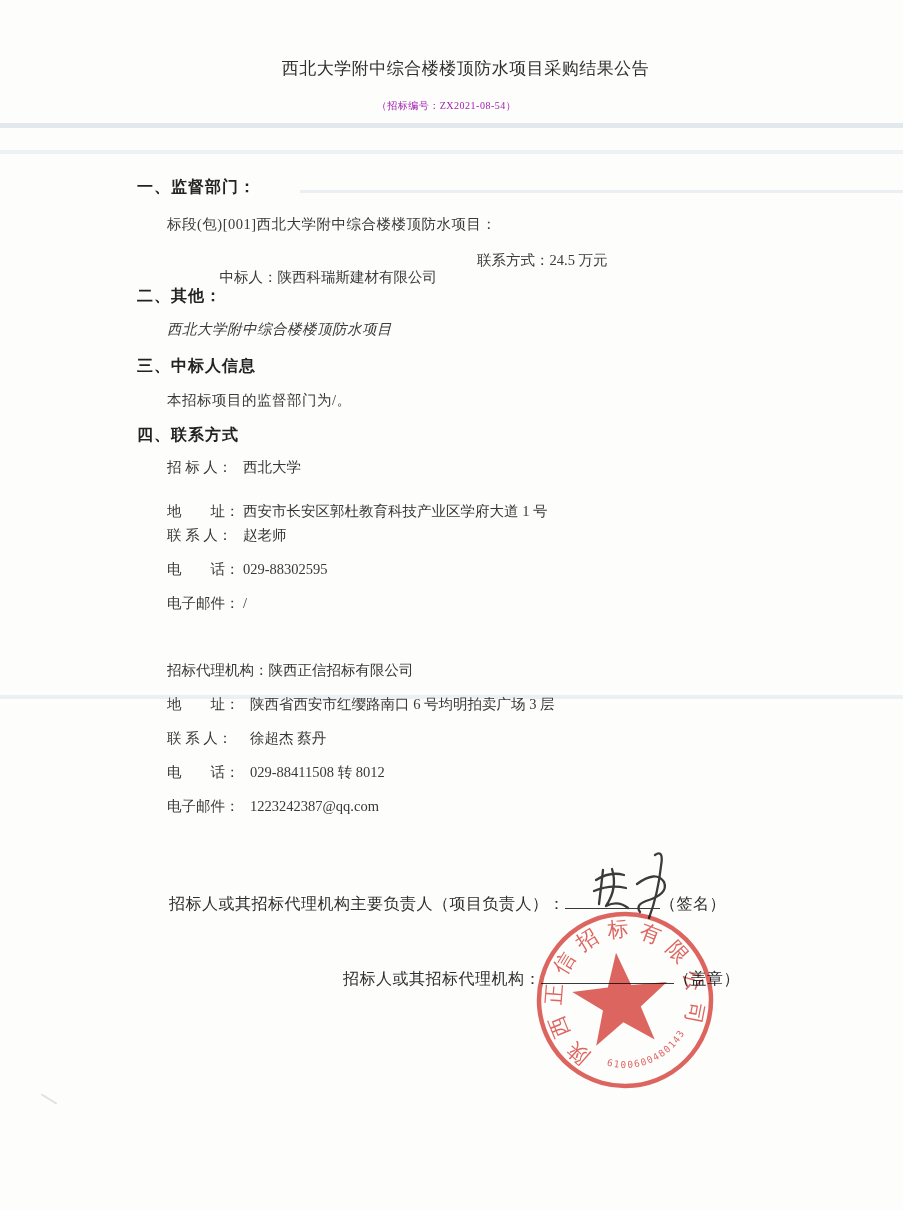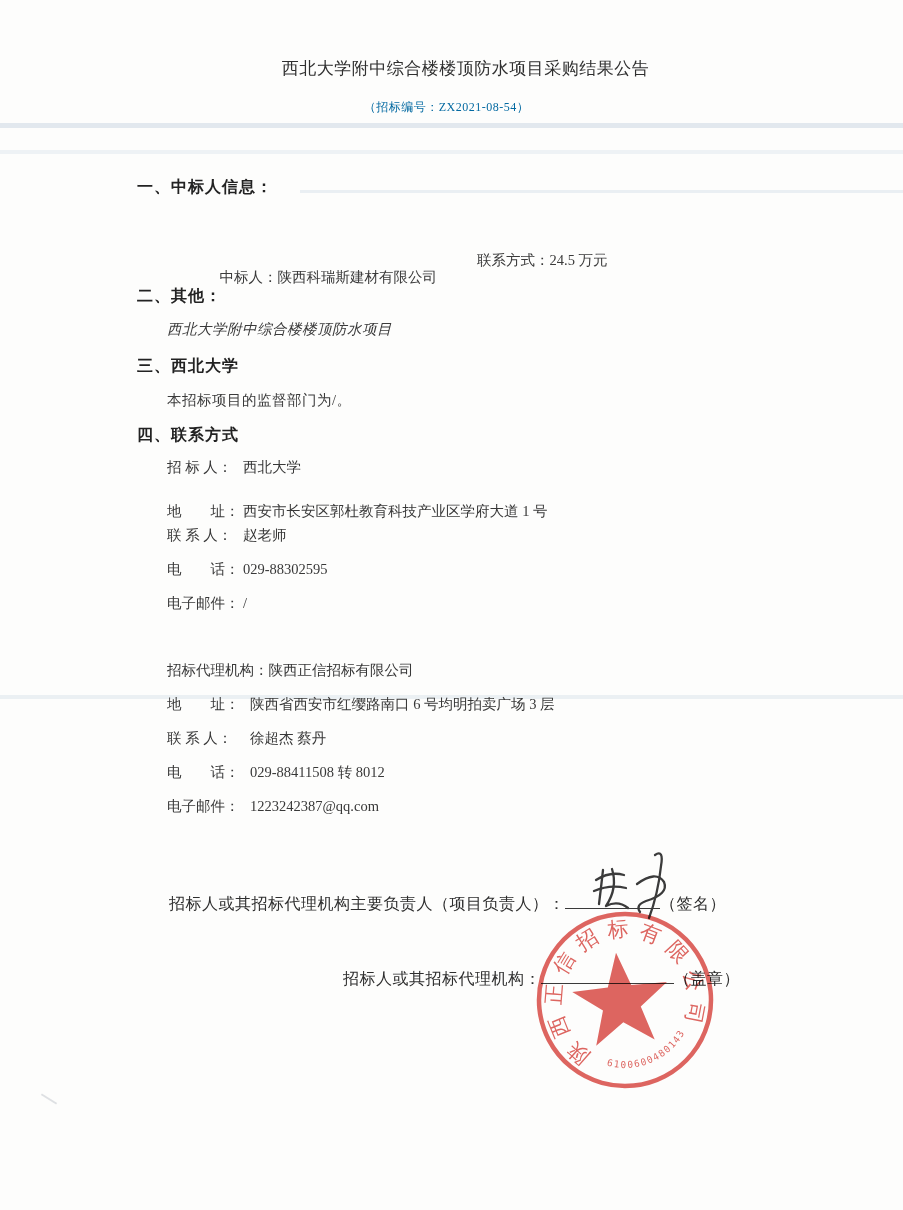--- a/index.html
+++ b/index.html
@@ -12,21 +12,21 @@
     color:#333;
   }
   .abs{position:absolute;}
   .band{position:absolute;left:0;right:0;pointer-events:none;}
   .doc-title{
     left:0;right:10px;top:57px;text-align:center;
     font-size:17px;letter-spacing:.5px;color:#2f2f2f;padding-left:38px;
   }
   .doc-subtitle{
     left:0;right:10px;top:99px;text-align:center;
-    font-size:12px;color:#0369a1;letter-spacing:.5px;
+    font-size:10px;color:#a21caf;letter-spacing:.5px;
   }
   .sec-heading{
     left:137px;
     font-family:"Liberation Sans","DejaVu Sans",sans-serif;
     font-weight:bold;font-size:16px;color:#222;letter-spacing:1px;
   }
   .body-line{left:167px;font-size:14.5px;color:#3a3a3a;letter-spacing:.5px;}
   .winner-row{left:205px;font-size:14.5px;color:#3a3a3a;white-space:pre;}
   .price-part{position:absolute;left:272px;top:0;white-space:pre;}
   .crow{left:167px;font-size:14.5px;color:#383838;white-space:pre;}
@@ -51,30 +51,31 @@
 
   <div class="band" style="top:123px;height:5px;background:#ccd7e2;opacity:.55;"></div>
   <div class="band" style="top:150px;height:4px;background:#dfe8ee;opacity:.5;"></div>
   <div class="band" style="top:190px;height:3px;left:300px;background:#dde6ec;opacity:.6;"></div>
   <div class="band" style="top:695px;height:4px;background:#e0e7ed;opacity:.6;"></div>
   <div class="corner-mark"></div>
 
   <div class="abs doc-title">西北大学附中综合楼楼顶防水项目采购结果公告</div>
   <div class="abs doc-subtitle">（招标编号：ZX2021-08-54）</div>
 
-  <div class="abs sec-heading" style="top:177px;">一、中标人信息：</div>
+  <div class="abs sec-heading" style="top:177px;">一、监督部门：</div>
+  <div class="abs body-line" style="top:215px;">标段(包)[001]西北大学附中综合楼楼顶防水项目：</div>
   <div class="abs winner-row" style="top:251px;right:0;">
     <span>中标人：</span><span>陕西科瑞斯建材有限公司</span>
     <span class="price-part"><span>联系方式：</span><span>24.5 万元</span></span>
   </div>
 
   <div class="abs sec-heading" style="top:286px;">二、其他：</div>
   <div class="abs body-line" style="top:320px;font-style:italic;">西北大学附中综合楼楼顶防水项目</div>
 
-  <div class="abs sec-heading" style="top:356px;">三、西北大学</div>
+  <div class="abs sec-heading" style="top:356px;">三、中标人信息</div>
   <div class="abs body-line" style="top:391px;">本招标项目的监督部门为/。</div>
 
   <div class="abs sec-heading" style="top:425px;">四、联系方式</div>
 
   <div class="abs crow" style="top:458px;"><span class="clabel">招 标 人：</span><span>西北大学</span></div>
   <div class="abs crow" style="top:492px;margin-top:10px;"><span class="clabel">地　　址：</span><span>西安市长安区郭杜教育科技产业区学府大道 1 号</span></div>
   <div class="abs crow" style="top:526px;"><span class="clabel">联 系 人：</span><span>赵老师</span></div>
   <div class="abs crow" style="top:560px;"><span class="clabel">电　　话：</span><span>029-88302595</span></div>
   <div class="abs crow" style="top:594px;"><span class="clabel">电子邮件：</span><span>/</span></div>
 

